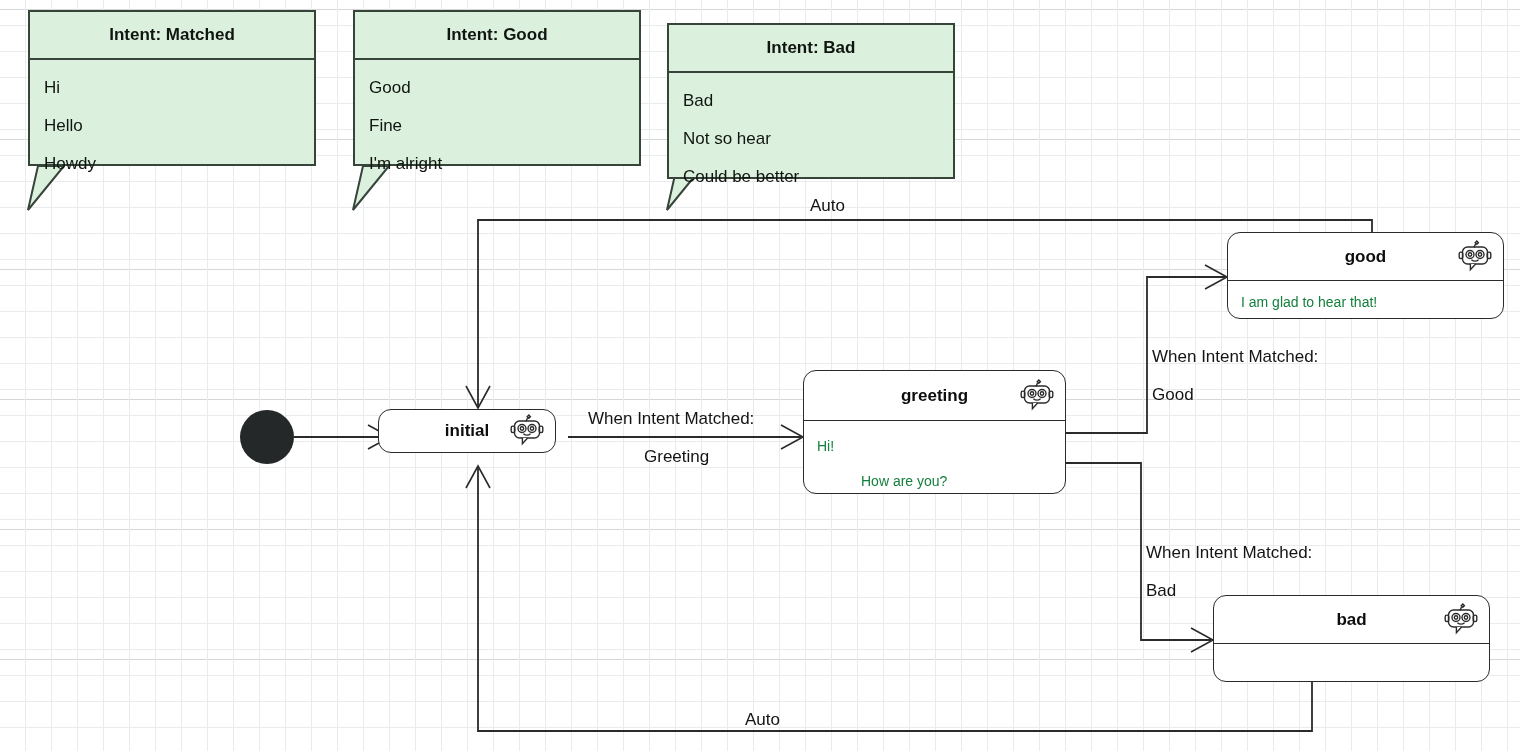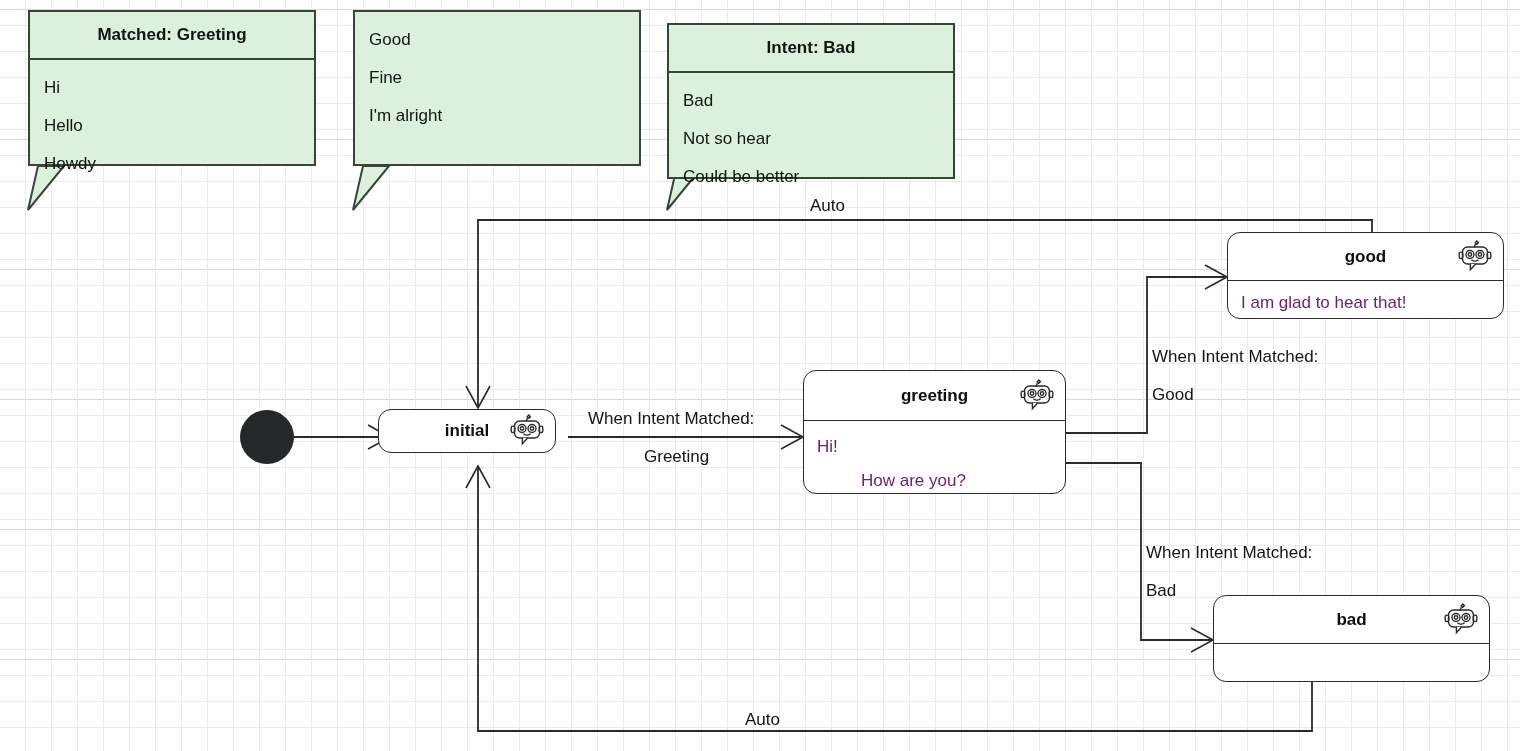--- a/index.html
+++ b/index.html
@@ -47,21 +47,21 @@
     overflow:hidden;
   }
   .state-title{
     position:relative;
     text-align:center;
     font-weight:bold;font-size:17px;color:#0d0d0d;
     display:flex;align-items:center;justify-content:center;
   }
   .state-sep{height:0;border-top:1.6px solid #2b2b2b;}
   .state-body{padding-left:13px;}
-  .state-line{font-size:17px;color:#701a75;}
+  .state-line{font-size:14px;color:#15803d;}
   .bot{position:absolute;right:8px;top:50%;transform:translateY(-50%);}
 
   
   .elabel{
     position:absolute;font-size:17px;color:#141414;
     white-space:pre;line-height:38px;
   }
   .start-node{
     position:absolute;border-radius:50%;background:#242828;
   }
@@ -94,29 +94,30 @@
     </g>
 
     <g fill="#dbf1dd" stroke="#36443a" stroke-width="2">
       <path d="M41 166 L64 166 L28 210 L38 166 Z"></path>
       <path d="M366 166 L389 166 L353 210 L363 166 Z"></path>
       <path d="M680 166 L703 166 L667 210 L677 166 Z"></path>
     </g>
   </svg>
 
   <div class="note" style="left:28px;top:10px;width:288px;height:156px;">
-    <div class="note-title">Matched: Greeting</div>
+    <div class="note-title">Intent: Matched</div>
     <div class="note-body">
       <div class="note-line">Hi</div>
       <div class="note-line">Hello</div>
       <div class="note-line">Howdy</div>
     </div>
   </div>
 
   <div class="note" style="left:353px;top:10px;width:288px;height:156px;">
+    <div class="note-title">Intent: Good</div>
     <div class="note-body">
       <div class="note-line">Good</div>
       <div class="note-line">Fine</div>
       <div class="note-line">I'm alright</div>
     </div>
   </div>
 
   <div class="note" style="left:667px;top:23px;width:288px;height:156px;">
     <div class="note-title">Intent: Bad</div>
     <div class="note-body">

